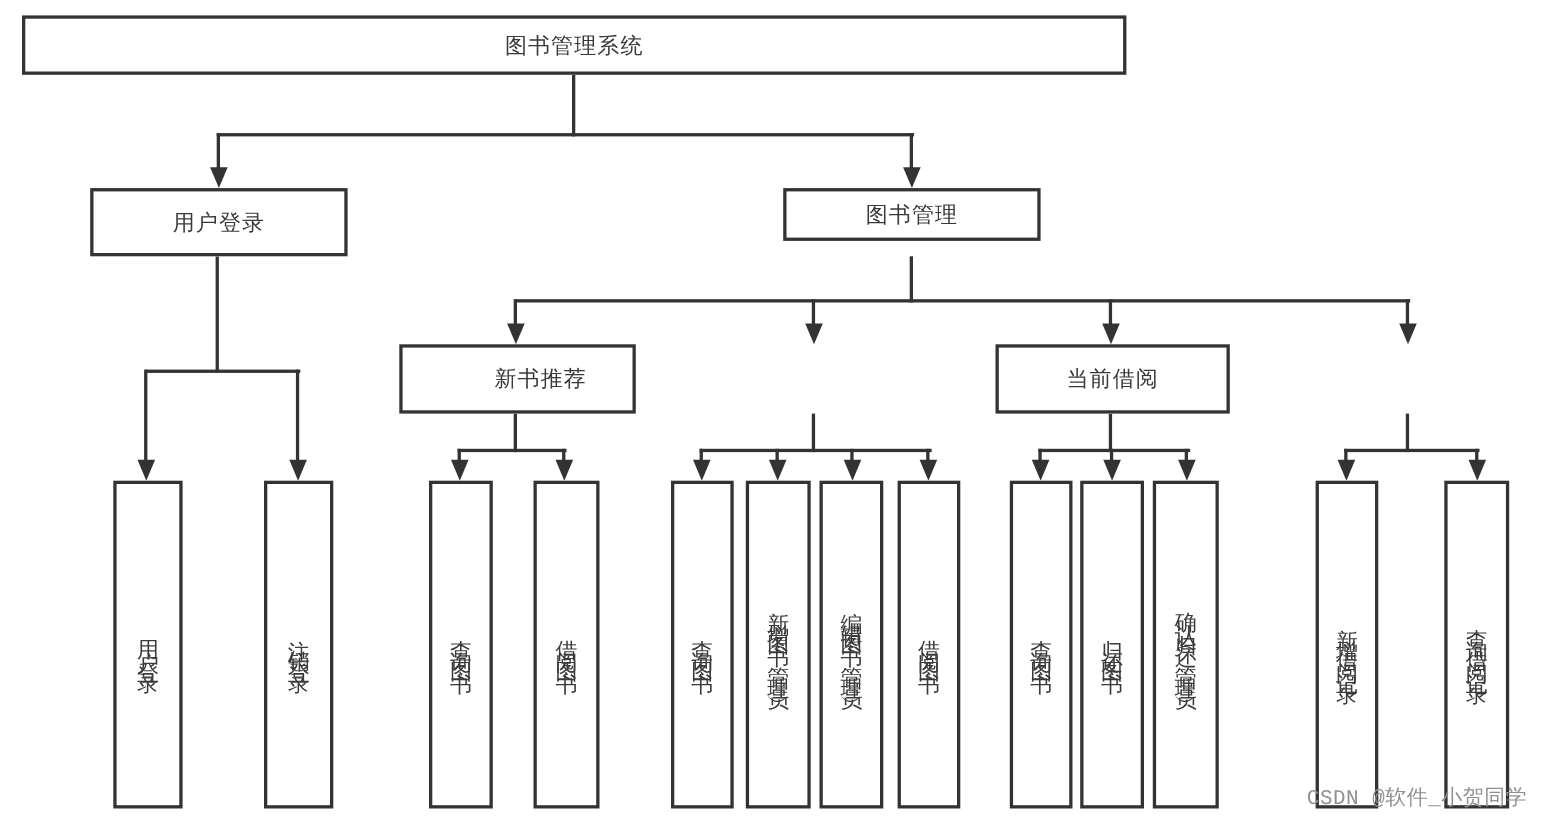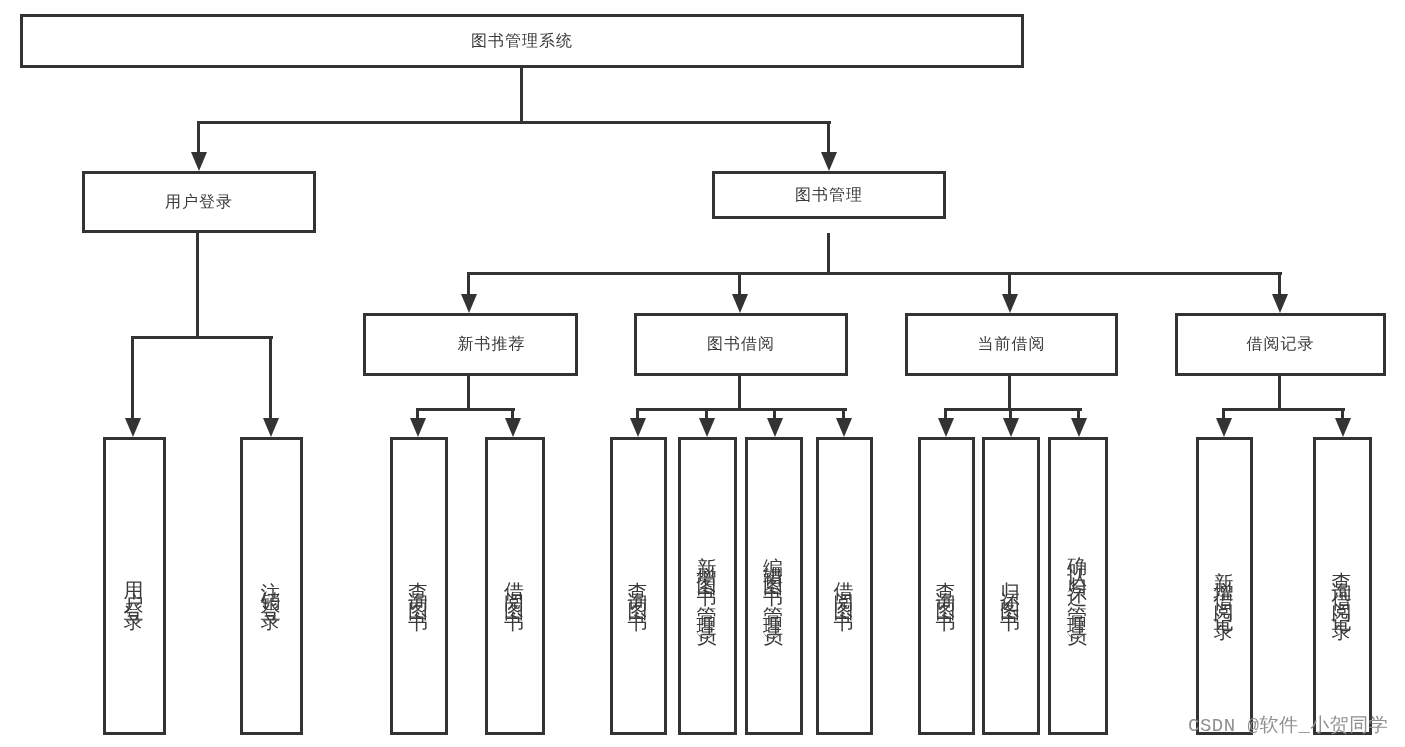--- a/index.html
+++ b/index.html
@@ -10,21 +10,21 @@
   }
   
   .cline{position:absolute;}
   .carrow{position:absolute;width:0;height:0;
     border-left:8px solid transparent;border-right:8px solid transparent;
     border-top:19px solid var(--line,#333);}
   
   .hbox{position:absolute;box-sizing:border-box;
     background:var(--bg,#fff);border:3px solid var(--line,#333);
     display:flex;align-items:center;justify-content:center;
-    font-size:16px;color:var(--text,#3a3a3a);letter-spacing:1px;z-index:2;}
+    font-size:20px;color:var(--text,#3a3a3a);letter-spacing:1px;z-index:2;}
   .leaf{position:absolute;box-sizing:border-box;
     background:var(--bg,#fff);border:3px solid var(--line,#333);
     display:flex;align-items:center;justify-content:center;
     writing-mode:vertical-lr;
     font-size:20px;letter-spacing:10px;color:var(--text,#3a3a3a);z-index:2;}
   
   .b-root  {left:20px;  top:14px;  width:1004px;height:54px;}
   .b-login {left:82px;  top:171px; width:234px; height:62px;}
   .b-mgmt  {left:712px; top:171px; width:234px; height:48px;}
   .b-nb    {left:363px; top:313px; width:215px; height:63px;padding-left:42px;}
@@ -106,23 +106,21 @@
       <div class="carrow" style="left: 1216px; top: 418px;"></div>
       <div class="carrow" style="left: 1335px; top: 418px;"></div>
     </div>
 
   <div class="hbox b-root">图书管理系统</div>
 
   <div class="hbox b-login">用户登录</div>
   <div class="hbox b-mgmt">图书管理</div>
 
   <div class="hbox b-nb">新书推荐</div>
-  <div class="hbox b-bb">图书借阅</div>
   <div class="hbox b-cb">当前借阅</div>
-  <div class="hbox b-br">借阅记录</div>
 
   <div class="leaf l-login">用户登录</div>
   <div class="leaf l-logout">注销登录</div>
 
   <div class="leaf l-nbq">查询图书</div>
   <div class="leaf l-nbb">借阅图书</div>
 
   <div class="leaf l-bbq">查询图书</div>
   <div class="leaf l-bbadd">新增图书（管理员）</div>
   <div class="leaf l-bbedit">编辑图书（管理员）</div>

